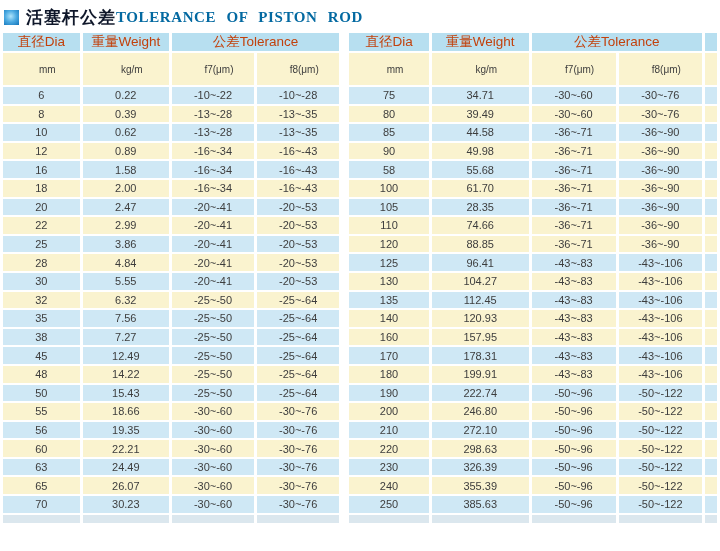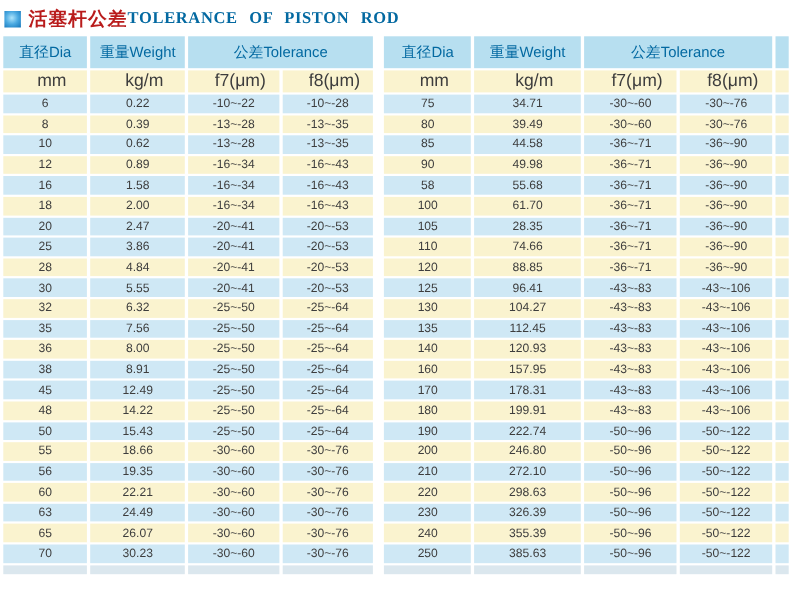--- a/index.html
+++ b/index.html
@@ -12,45 +12,45 @@
   .title-bar{
     height:27px;padding:4px 0 0 4px;
     display:flex;align-items:center;
   }
   .bullet{
     width:15px;height:15px;flex:0 0 15px;
     background:radial-gradient(circle at 45% 42%, #aee4fb 0%, #4aa9e1 48%, #1273b8 100%);
     margin-right:7px;
   }
   .title-cjk{
-    font-size:17px;font-weight:bold;color:#b91c1c;letter-spacing:1px;
+    font-size:17px;font-weight:bold;color:#0f172a;letter-spacing:1px;
   }
   .title-en{
     font-family:"Liberation Serif", serif;
     font-size:15px;font-weight:bold;color:#0369a1;
     letter-spacing:0.6px;word-spacing:6px;
   }
   
   .tables{display:flex;align-items:flex-start;}
   table{
     border-collapse:separate;border-spacing:3px 2px;
     table-layout:fixed;
   }
   table.right-half{margin-left:4px;}
   th,td{
     text-align:center;vertical-align:middle;
     color:#3d3d3d;padding:0;overflow:hidden;white-space:nowrap;
   }
   th.main{
-    height:29px;background:#b7dff0;
-    font-size:13.5px;font-weight:normal;color:#0369a1;
+    height:18px;background:#b7dff0;
+    font-size:13.5px;font-weight:normal;color:#c2410c;
   }
   th.sub{
-    height:20px;background:#faf3cf;
-    font-size:16px;font-weight:normal;color:#3d3d3d;padding-left:12px;
+    height:32px;background:#faf3cf;
+    font-size:10px;font-weight:normal;color:#3d3d3d;padding-left:12px;
   }
   tbody td{height:16.6px;font-size:11px;}
   tr.row-blue td{background:#cfe8f5;}
   tr.row-yellow td{background:#faf3cf;}
   th.sliver-blue{background:#b7dff0;}
   th.sliver-yellow{background:#faf3cf;}
   tr.bottom-sliver-row td{height:8px;background:#dbe7ee;}
 </style>
 </head>
 <body>
@@ -119,20 +119,26 @@
           <td>2.00</td>
           <td>-16~-34</td>
           <td>-16~-43</td>
         </tr>
         <tr class="row-blue">
           <td>20</td>
           <td>2.47</td>
           <td>-20~-41</td>
           <td>-20~-53</td>
         </tr>
+        <tr class="row-yellow">
+          <td>22</td>
+          <td>2.99</td>
+          <td>-20~-41</td>
+          <td>-20~-53</td>
+        </tr>
         <tr class="row-blue">
           <td>25</td>
           <td>3.86</td>
           <td>-20~-41</td>
           <td>-20~-53</td>
         </tr>
         <tr class="row-yellow">
           <td>28</td>
           <td>4.84</td>
           <td>-20~-41</td>
@@ -149,29 +155,23 @@
           <td>6.32</td>
           <td>-25~-50</td>
           <td>-25~-64</td>
         </tr>
         <tr class="row-blue">
           <td>35</td>
           <td>7.56</td>
           <td>-25~-50</td>
           <td>-25~-64</td>
         </tr>
-        <tr class="row-yellow">
-          <td>36</td>
-          <td>8.00</td>
-          <td>-25~-50</td>
-          <td>-25~-64</td>
-        </tr>
         <tr class="row-blue">
           <td>38</td>
-          <td>8.91</td>
+          <td>7.27</td>
           <td>-25~-50</td>
           <td>-25~-64</td>
         </tr>
         <tr class="row-blue">
           <td>45</td>
           <td>12.49</td>
           <td>-25~-50</td>
           <td>-25~-64</td>
         </tr>
         <tr class="row-yellow">

